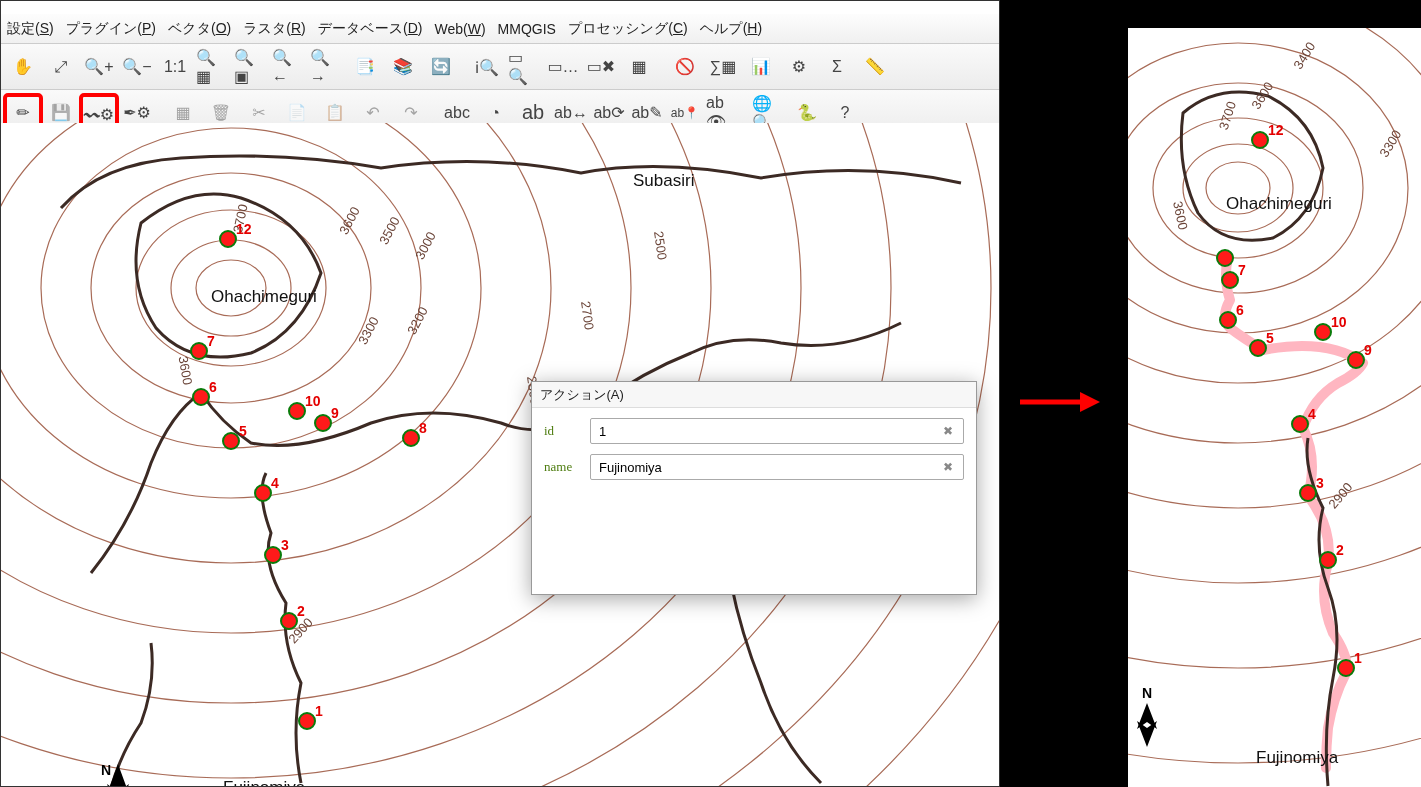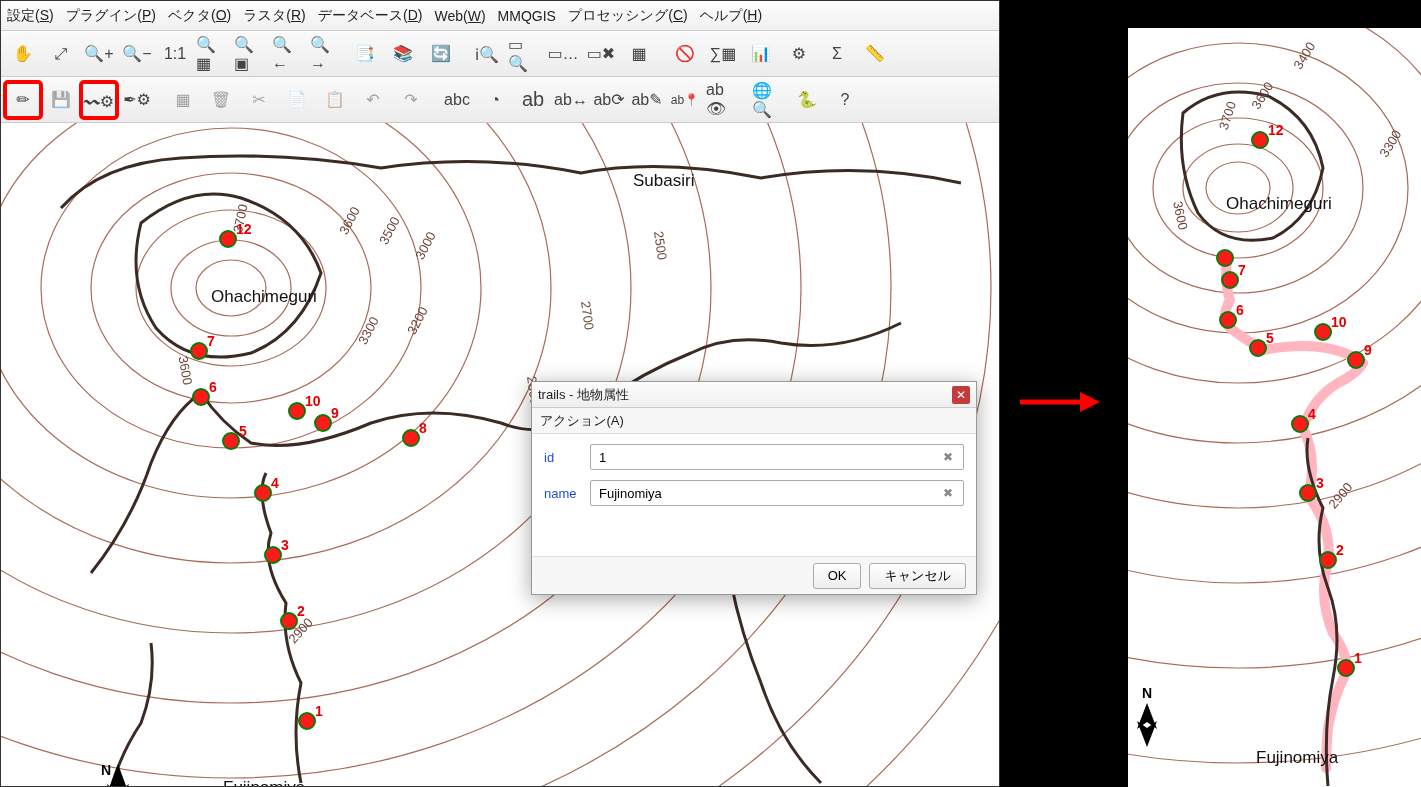--- a/index.html
+++ b/index.html
@@ -25,20 +25,21 @@
 
   .menubar {
     height: 30px;
     background: linear-gradient(#fdfdfd,#f0f0f0);
     border-bottom: 1px solid #ccc;
     display: flex;
     align-items: center;
     padding: 0 6px;
     font-size: 14px;
     color: #222;
+    margin-top: 13px;
   }
   .menubar .menuitem { margin-right: 12px; cursor: default; }
   .menubar .mn-u { text-decoration: underline; }
 
   .toolbar {
     height: 46px;
     background: linear-gradient(#fafafa,#ececec);
     border-bottom: 1px solid #ccc;
     display: flex;
     align-items: center;
@@ -103,21 +104,21 @@
   .dialog .closebtn {
     width:18px;height:18px;background:#c43b3b;color:#fff;display:flex;align-items:center;justify-content:center;
     font-size:12px;border-radius:2px;cursor:pointer;
   }
   .dialog .actionbar {
     height: 26px; background:#f7f7f7; border-bottom:1px solid #ddd;
     display:flex;align-items:center;padding:0 8px;font-size:13px;color:#222;
   }
   .dialog .body { padding: 10px 12px; }
   .dialog .row { display:flex; align-items:center; margin-bottom:10px; }
-  .dialog .row label { width: 46px; color:#1d4ed8; }
+  .dialog .row label { width: 46px; color:#4d7c0f;font-family:Liberation Serif, serif; }
   .dialog .row .txt {
     flex:1; height:26px; border:1px solid #aaa; border-radius:2px; padding:2px 8px;
     background:#fff; display:flex; align-items:center; justify-content:space-between;
   }
   .dialog .row .txt input { border:none; outline:none; font-size:13px; flex:1; }
   .dialog .row .txt .clear { color:#888; font-size:12px; cursor:pointer; padding:0 2px;}
   .dialog .footer {
     position:absolute; bottom:0; left:0; right:0;
     background:#f7f7f7; border-top:1px solid #ddd;
     height:38px; display:flex; align-items:center; justify-content:flex-end; padding:0 10px; gap:8px;
@@ -282,47 +283,39 @@
         <div class="ptlabel" style="left: 418px; top: 297px;">8</div>
         <div class="pt" style="left: 313px; top: 291px;"></div>
         <div class="ptlabel" style="left: 330px; top: 282px;">9</div>
         <div class="pt" style="left: 287px; top: 279px;"></div>
         <div class="ptlabel" style="left: 304px; top: 270px;">10</div>
         <div class="pt" style="left: 218px; top: 107px;"></div>
         <div class="ptlabel" style="left: 235px; top: 98px;">12</div>
       </div>
 
     <div class="dialog">
-      <div class="titlebar">
-        <span>trails - 地物属性</span>
-        <span class="closebtn">✕</span>
-      </div>
       <div class="actionbar">
         <span>アクション(A)</span>
       </div>
       <div class="body">
         <div class="row">
           <label>id</label>
           <div class="txt">
             <input type="text" value="1" style="">
             <span class="clear">✖</span>
           </div>
         </div>
         <div class="row">
           <label>name</label>
           <div class="txt">
             <input type="text" value="Fujinomiya" style="">
             <span class="clear">✖</span>
           </div>
         </div>
       </div>
-      <div class="footer">
-        <button>OK</button>
-        <button>キャンセル</button>
-      </div>
     </div>
 
   </div>
 
   <svg class="arrow" width="80" height="28">
     <line x1="0" y1="14" x2="62" y2="14" stroke="#ff0000" stroke-width="5"></line>
     <polygon points="60,4 80,14 60,24" fill="#ff0000"></polygon>
   </svg>
 
   <div class="rightimg" id="mapright">

